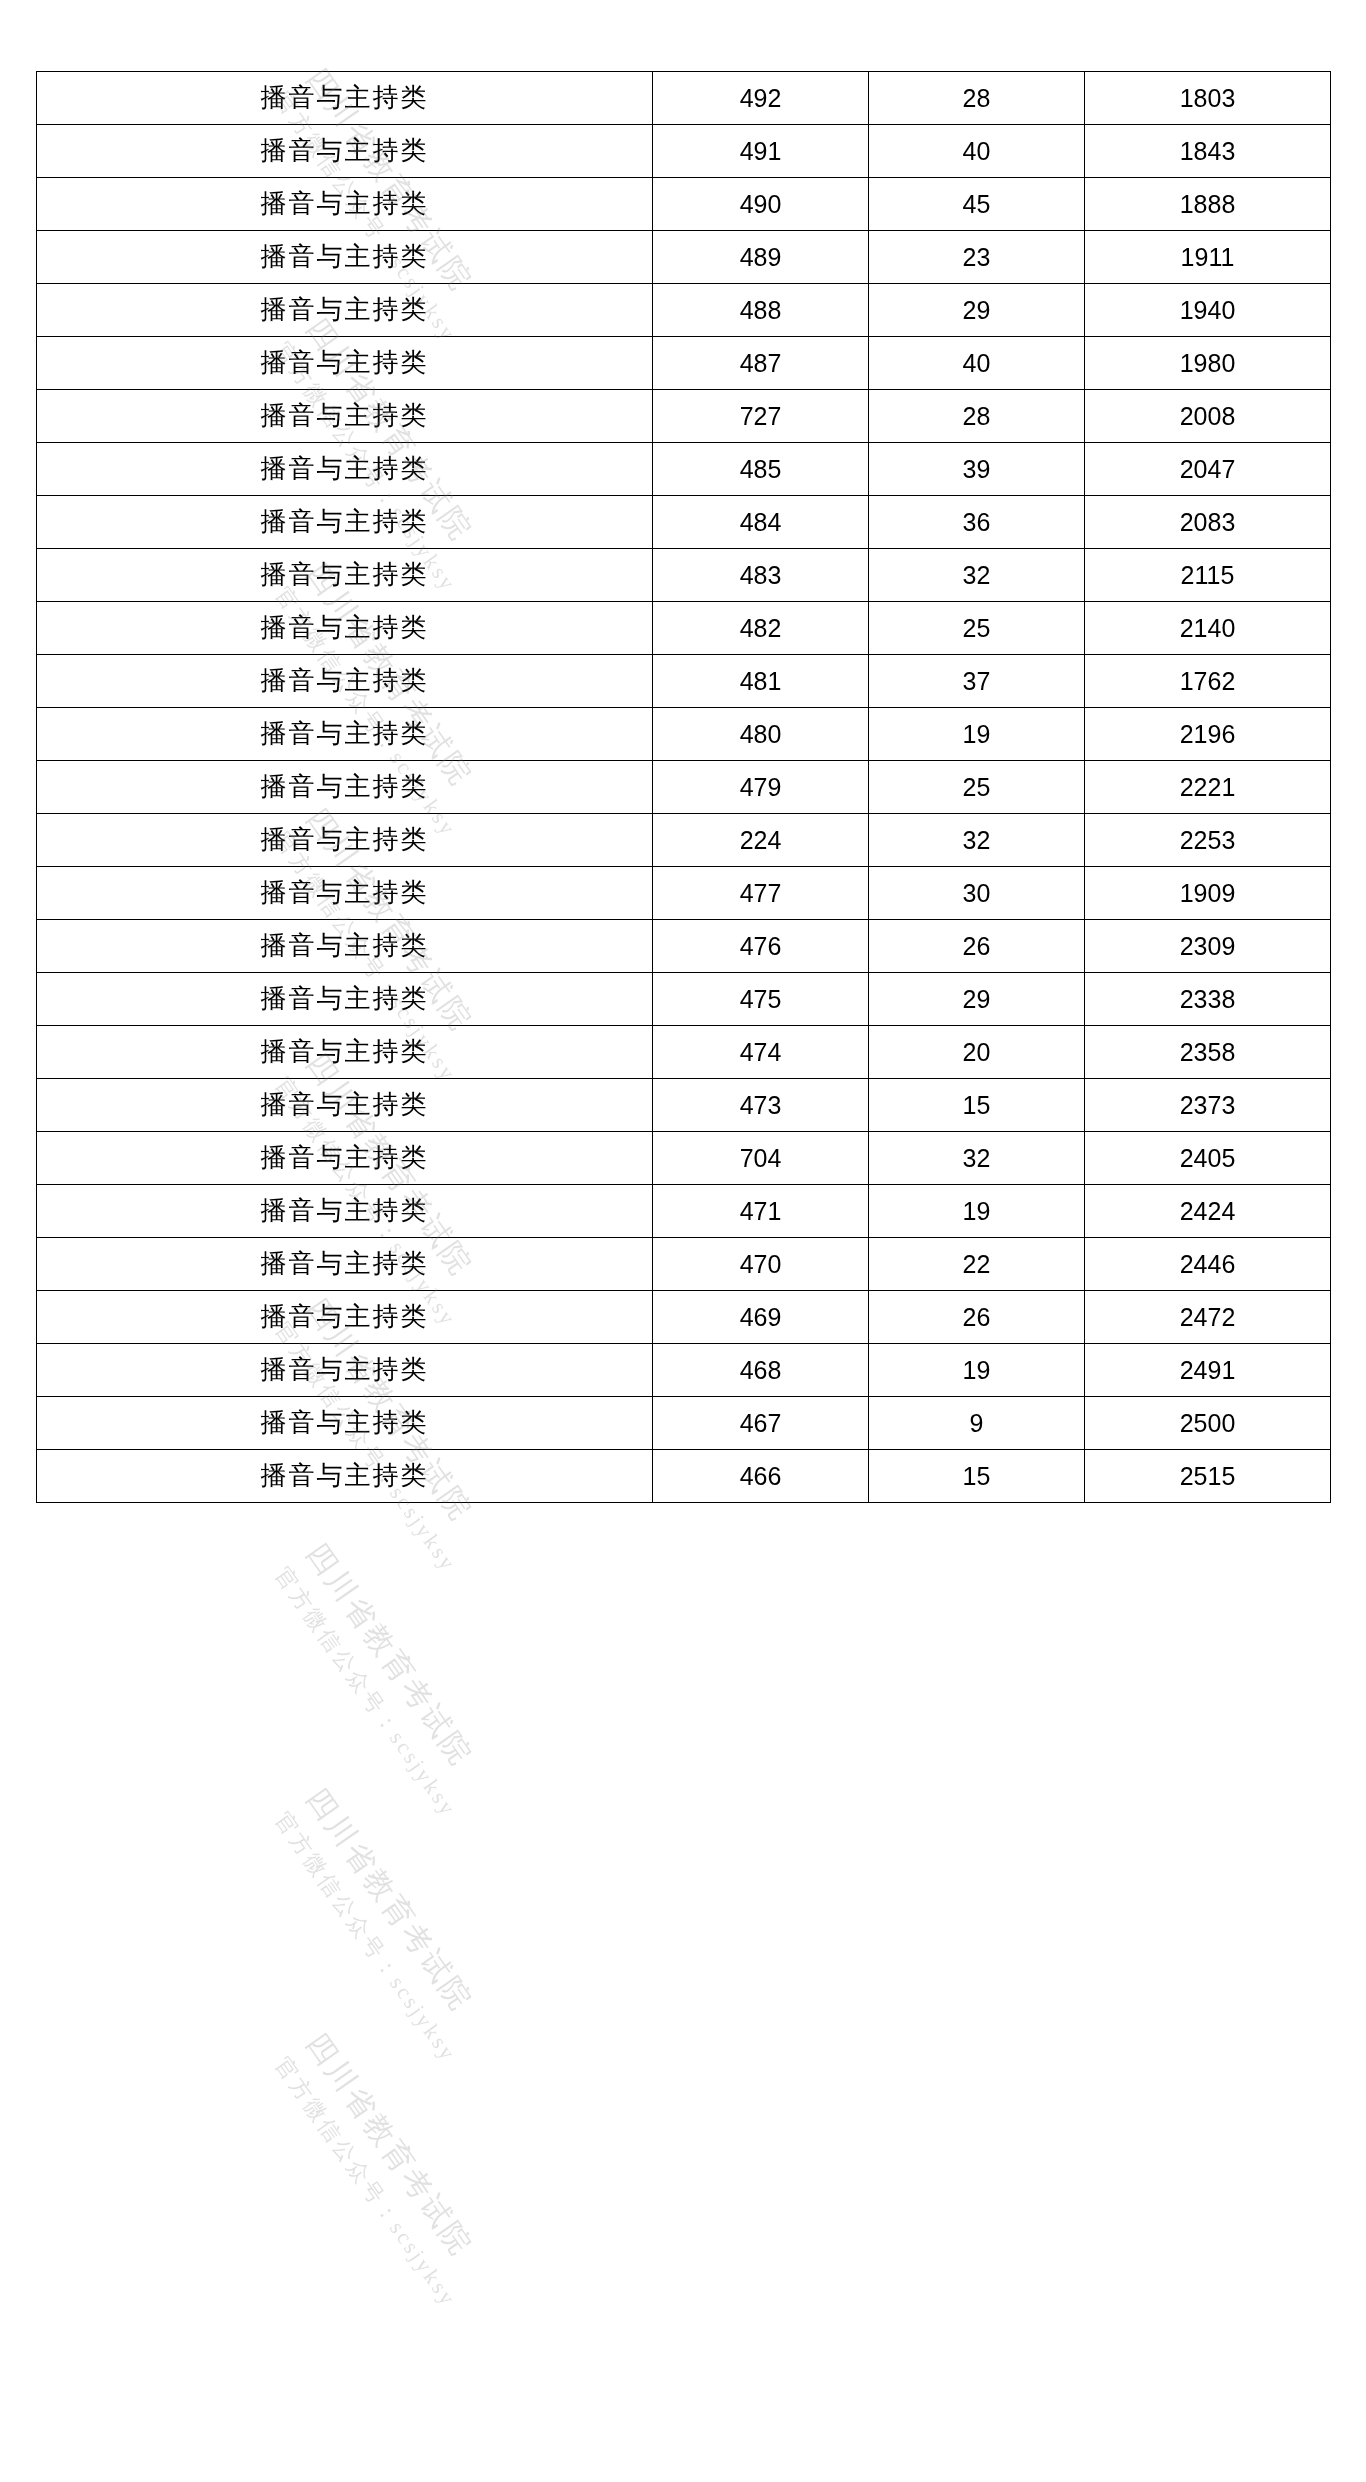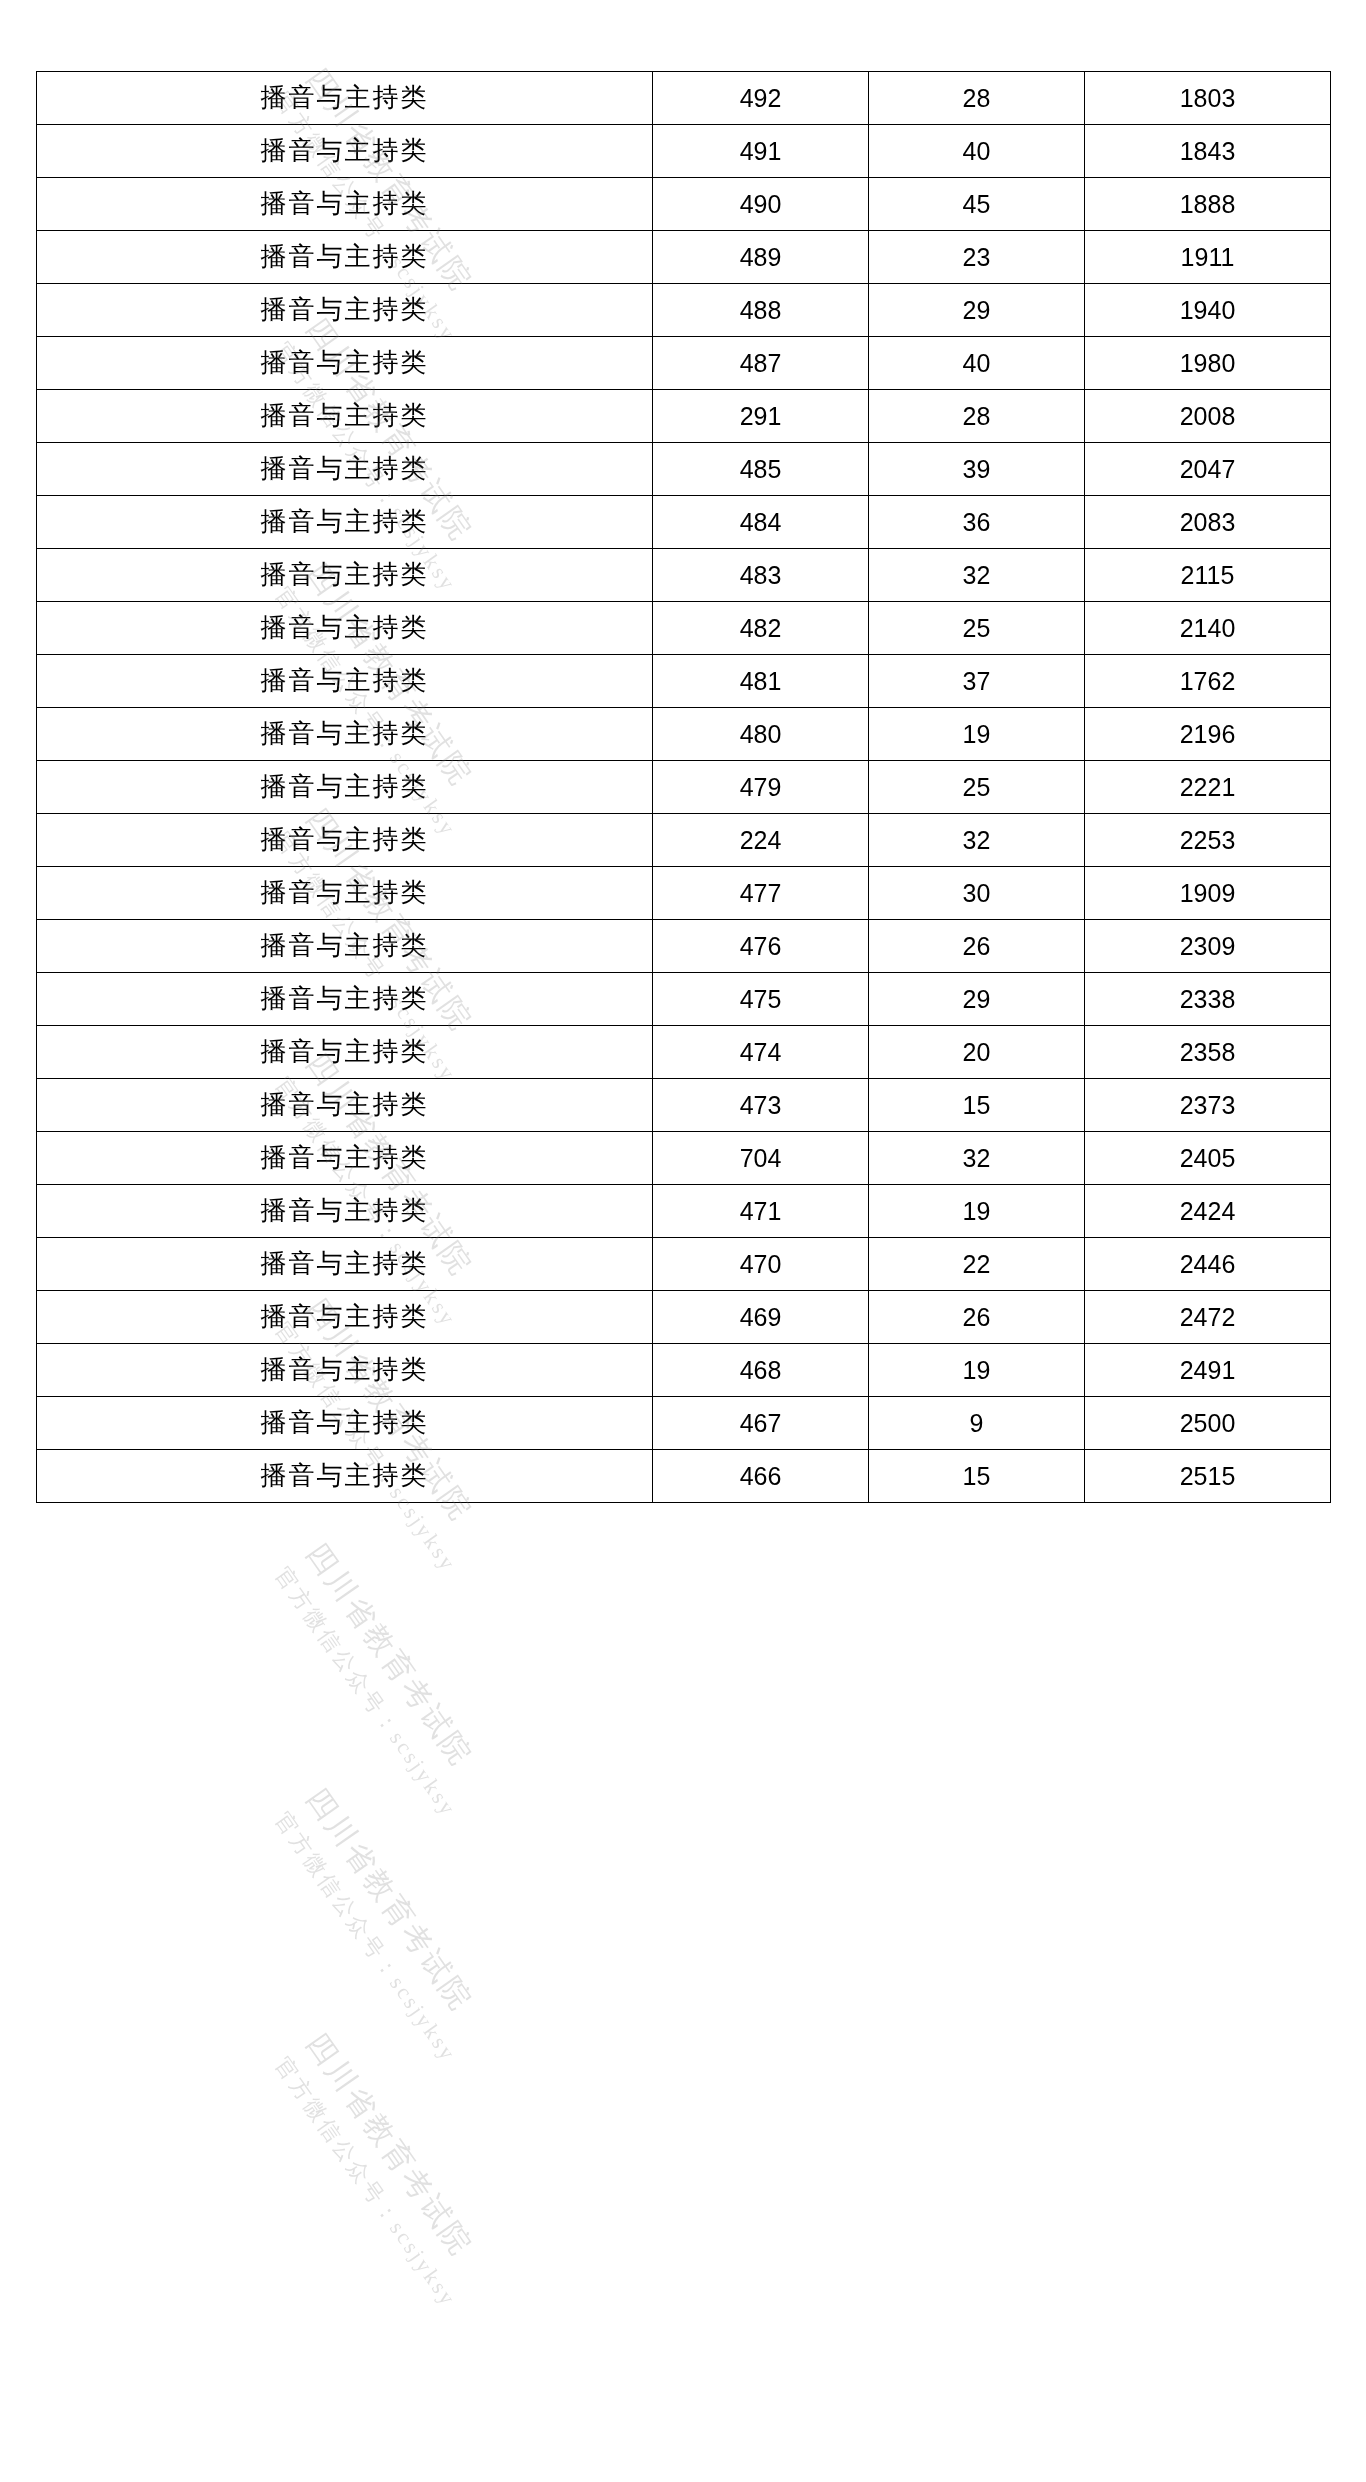--- a/index.html
+++ b/index.html
@@ -123,21 +123,21 @@
             <td class="num">1940</td>
           </tr>
           <tr>
             <td class="cat">播音与主持类</td>
             <td class="num">487</td>
             <td class="num">40</td>
             <td class="num">1980</td>
           </tr>
           <tr>
             <td class="cat">播音与主持类</td>
-            <td class="num">291</td>
+            <td class="num">727</td>
             <td class="num">28</td>
             <td class="num">2008</td>
           </tr>
           <tr>
             <td class="cat">播音与主持类</td>
             <td class="num">485</td>
             <td class="num">39</td>
             <td class="num">2047</td>
           </tr>
           <tr>

